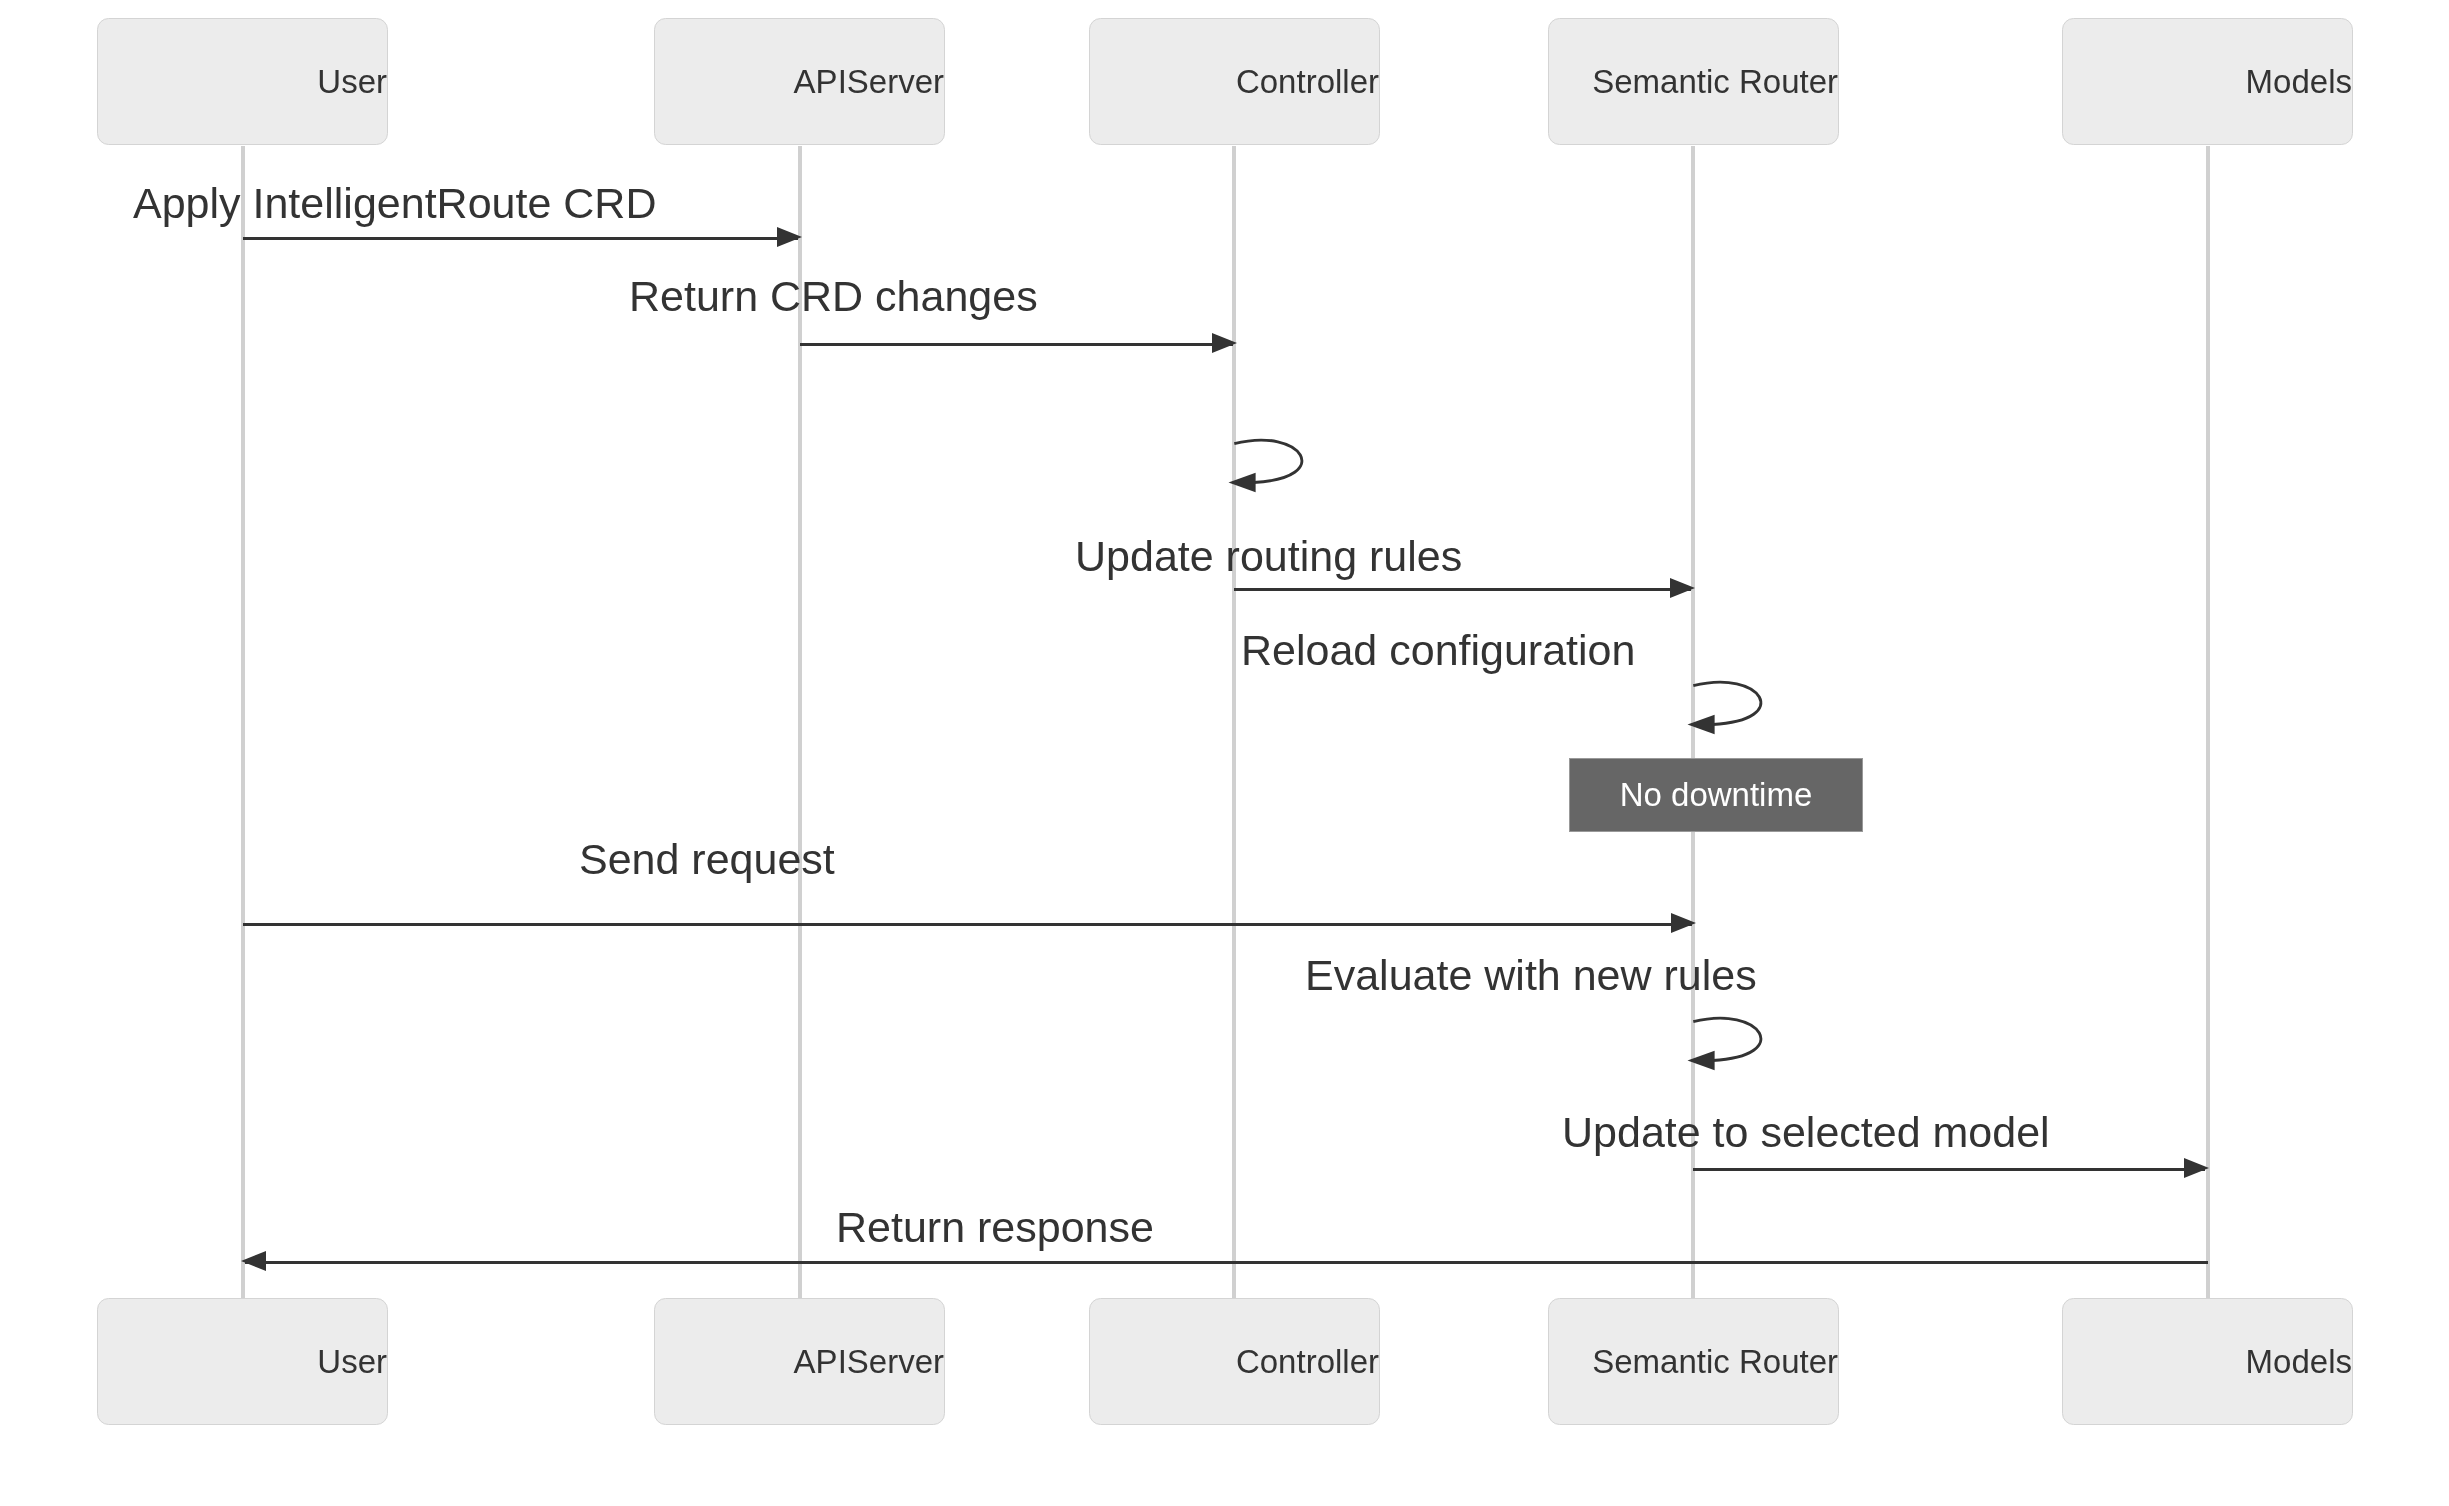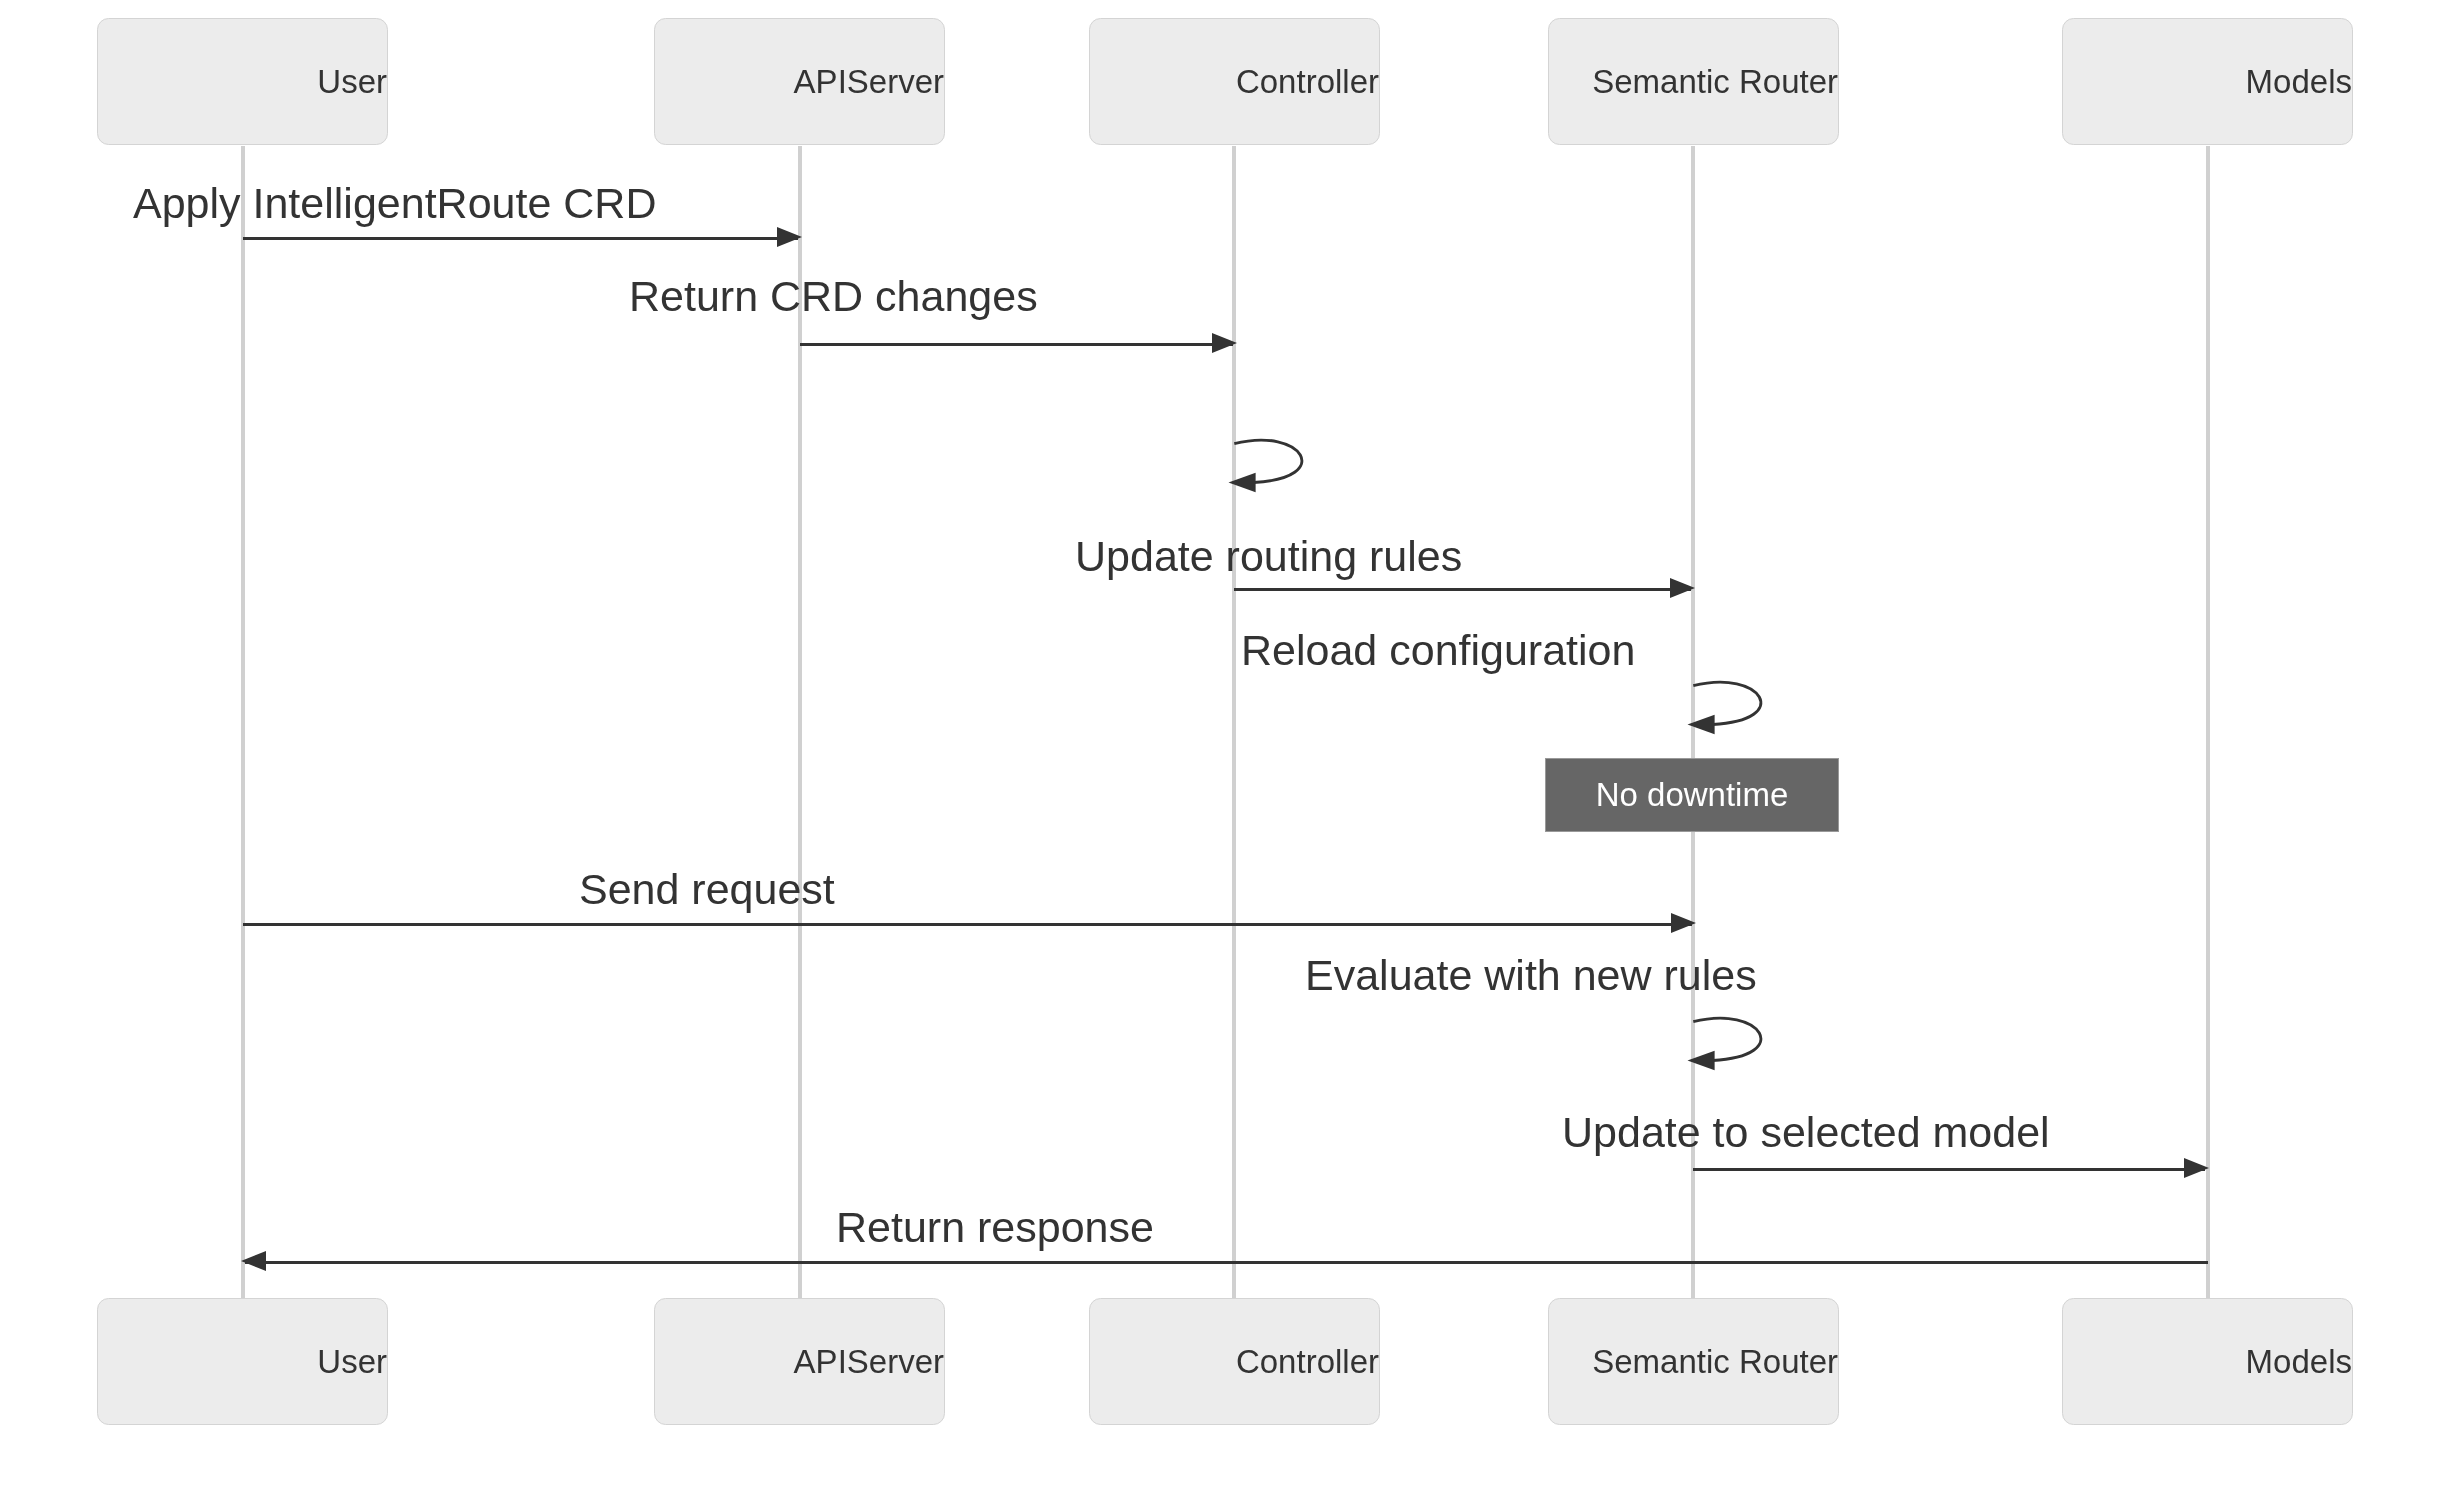--- a/index.html
+++ b/index.html
@@ -44,20 +44,21 @@
   .self-loop{position:absolute;overflow:visible;}
   .loop-path{fill:none;stroke:var(--line,#333333);stroke-width:3;}
   .loop-arrow{fill:var(--line,#333333);}
   .note{
     position:absolute;box-sizing:border-box;
     background:var(--note-fill,#666666);
     border:1.9px solid var(--note-border,#999999);
     color:var(--note-text,#ffffff);
     display:flex;align-items:center;justify-content:center;
     font-size:33px;
+    margin-left:24px;
   }
 </style>
 </head>
 <body>
 
 <div class="diagram">
 
   <div class="lifeline" style="left:241px"></div>
   <div class="lifeline" style="left:798px"></div>
   <div class="lifeline" style="left:1232px"></div>
@@ -106,21 +107,21 @@
   <div class="msg-label" style="left:1241px;top:631px">Reload configuration</div>
   <svg class="self-loop" style="left:1670px;top:676px" width="126" height="62" viewBox="0 0 130 64">
     <path class="loop-path" d="M 24 10 C 95 -8, 128 46, 44 50"></path>
     <polygon class="loop-arrow" points="18,50 46,40 46,60"></polygon>
   </svg>
 
   <div class="note" style="left:1545px;top:758px;width:294px;height:74px">
     <span>No downtime</span>
   </div>
 
-  <div class="msg-label" style="left:579px;top:870px">Send request</div>
+  <div class="msg-label" style="left:579px;top:840px">Send request</div>
   <div class="arrow" style="left:243px;top:923px;width:1451px">
     <div class="arrow-line"></div>
     <div class="arrow-head-right"></div>
   </div>
 
   <div class="msg-label" style="left:1305px;top:956px">Evaluate with new rules</div>
   <svg class="self-loop" style="left:1670px;top:1012px" width="126" height="62" viewBox="0 0 130 64">
     <path class="loop-path" d="M 24 10 C 95 -8, 128 46, 44 50"></path>
     <polygon class="loop-arrow" points="18,50 46,40 46,60"></polygon>
   </svg>

